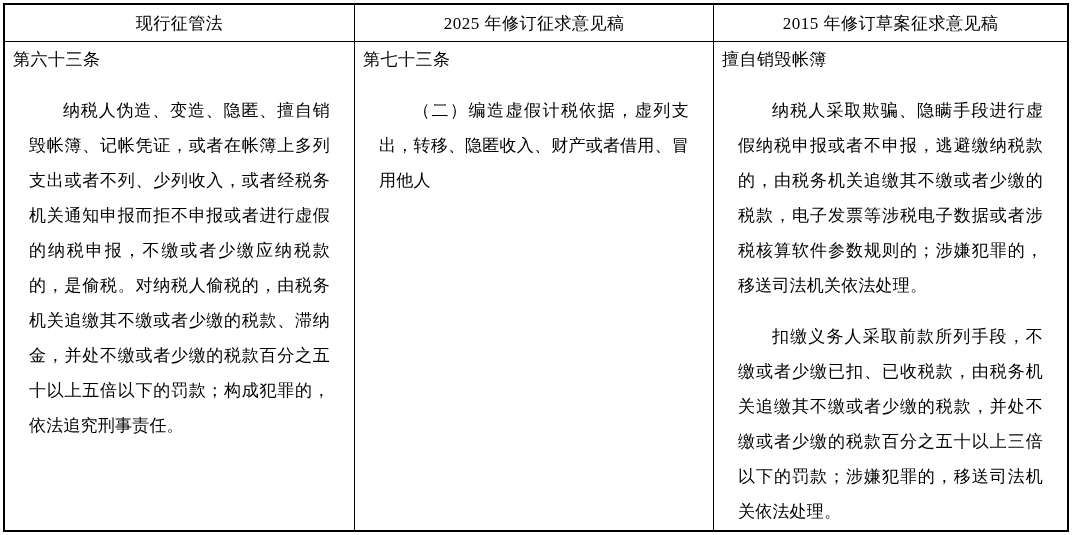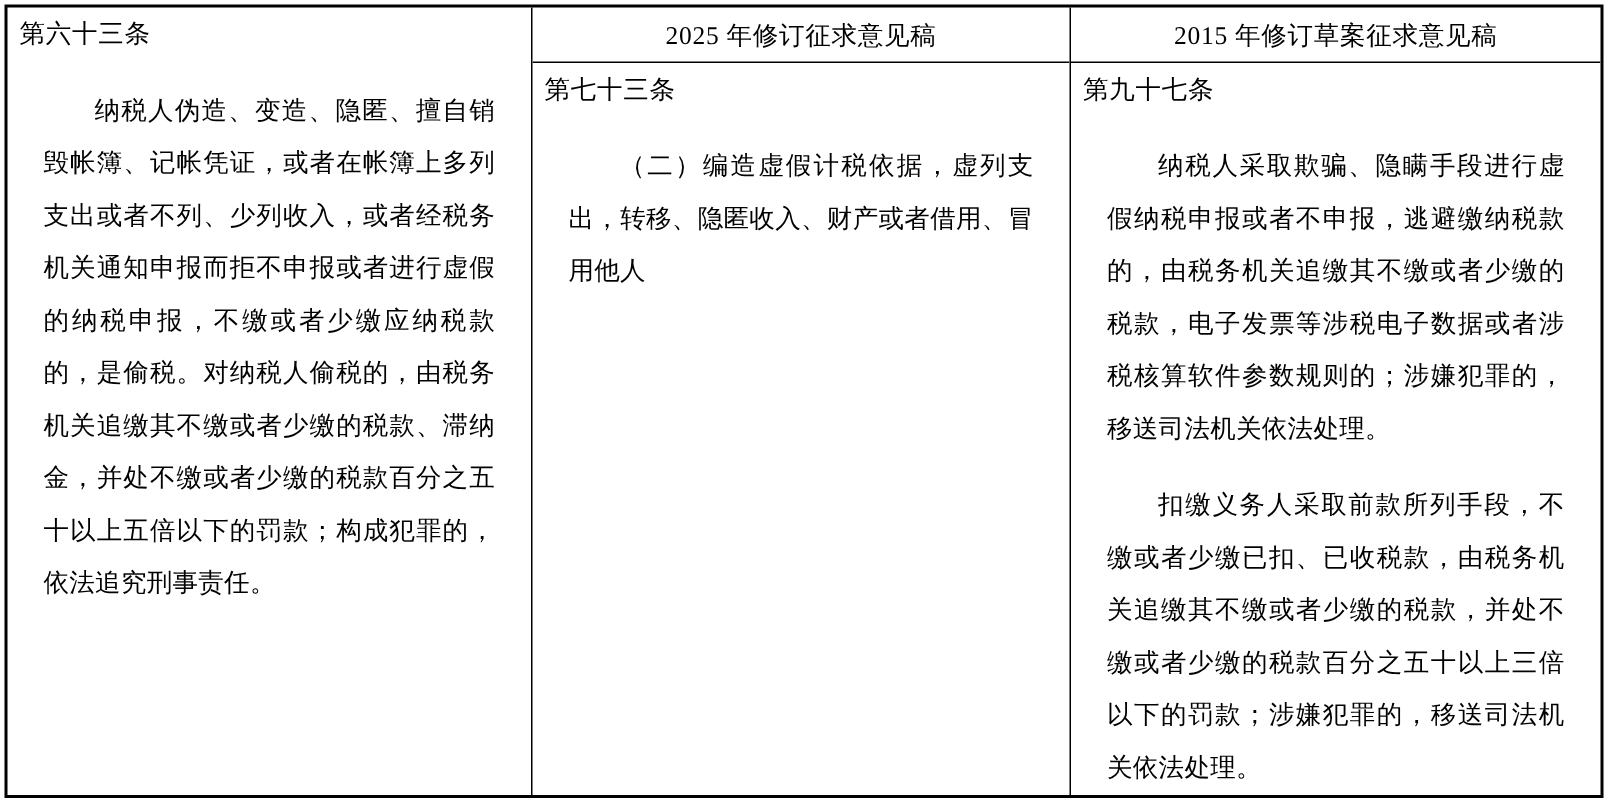--- a/index.html
+++ b/index.html
@@ -63,20 +63,21 @@
     letter-spacing: 0.2px;
   }
 </style>
 </head>
 <body>
 
 <div class="page">
   <div class="doc-table">
 
     <div class="col">
+      <div class="cell-header">现行征管法</div>
       <div class="cell-body">
         <div class="article-no">第六十三条</div>
         <div>
             <p class="para">纳税人伪造、变造、隐匿、擅自销毁帐簿、记帐凭证，或者在帐簿上多列支出或者不列、少列收入，或者经税务机关通知申报而拒不申报或者进行虚假的纳税申报，不缴或者少缴应纳税款的，是偷税。对纳税人偷税的，由税务机关追缴其不缴或者少缴的税款、滞纳金，并处不缴或者少缴的税款百分之五十以上五倍以下的罚款；构成犯罪的，依法追究刑事责任。</p>
           </div>
       </div>
     </div>
 
     <div class="col">
       <div class="cell-header">2025 年修订征求意见稿</div>
@@ -84,21 +85,21 @@
         <div class="article-no">第七十三条</div>
         <div>
             <p class="para">（二）编造虚假计税依据，虚列支出，转移、隐匿收入、财产或者借用、冒用他人</p>
           </div>
       </div>
     </div>
 
     <div class="col">
       <div class="cell-header">2015 年修订草案征求意见稿</div>
       <div class="cell-body">
-        <div class="article-no">第九十七条</div>
+        <div class="article-no">擅自销毁帐簿</div>
         <div>
             <p class="para">纳税人采取欺骗、隐瞒手段进行虚假纳税申报或者不申报，逃避缴纳税款的，由税务机关追缴其不缴或者少缴的税款，电子发票等涉税电子数据或者涉税核算软件参数规则的；涉嫌犯罪的，移送司法机关依法处理。</p>
             <p class="para">扣缴义务人采取前款所列手段，不缴或者少缴已扣、已收税款，由税务机关追缴其不缴或者少缴的税款，并处不缴或者少缴的税款百分之五十以上三倍以下的罚款；涉嫌犯罪的，移送司法机关依法处理。</p>
             <p class="para">第一款所称采取欺骗、隐瞒手段是指下列情形：</p>
           </div>
       </div>
     </div>
 
   </div>
 </div>

